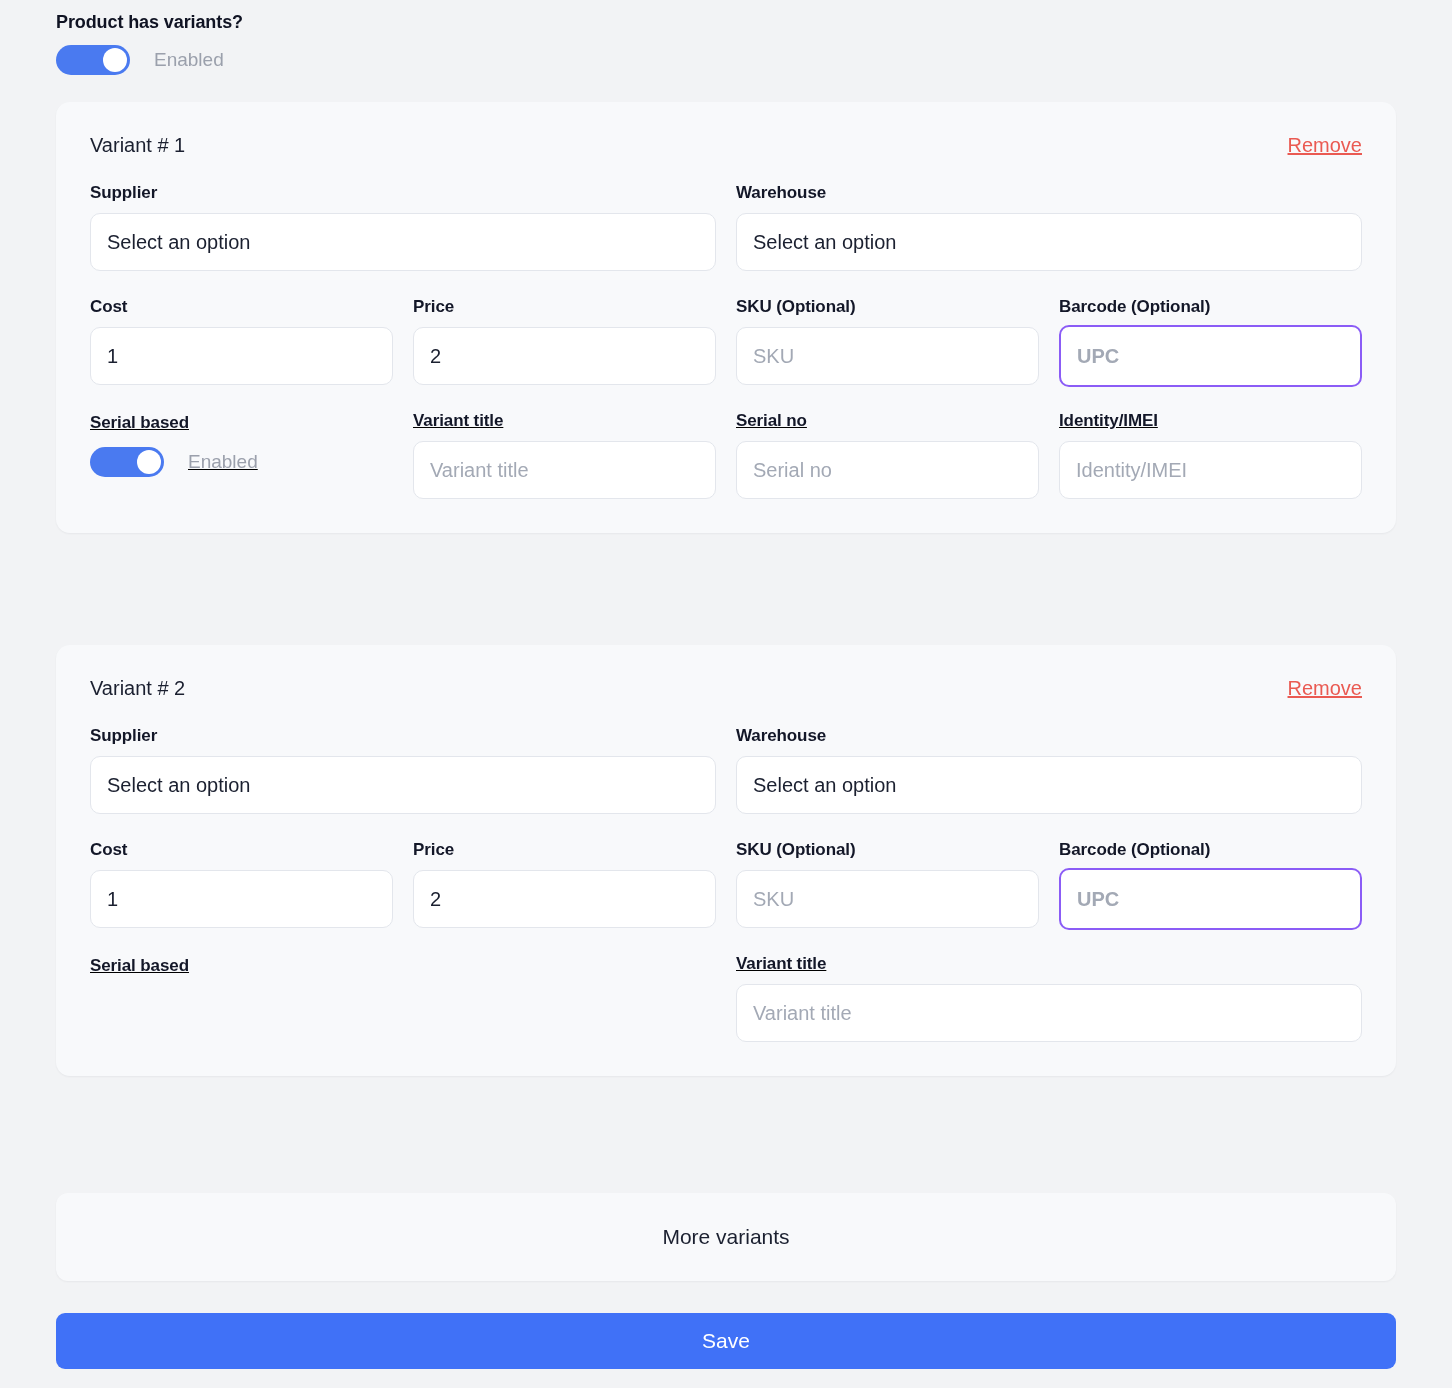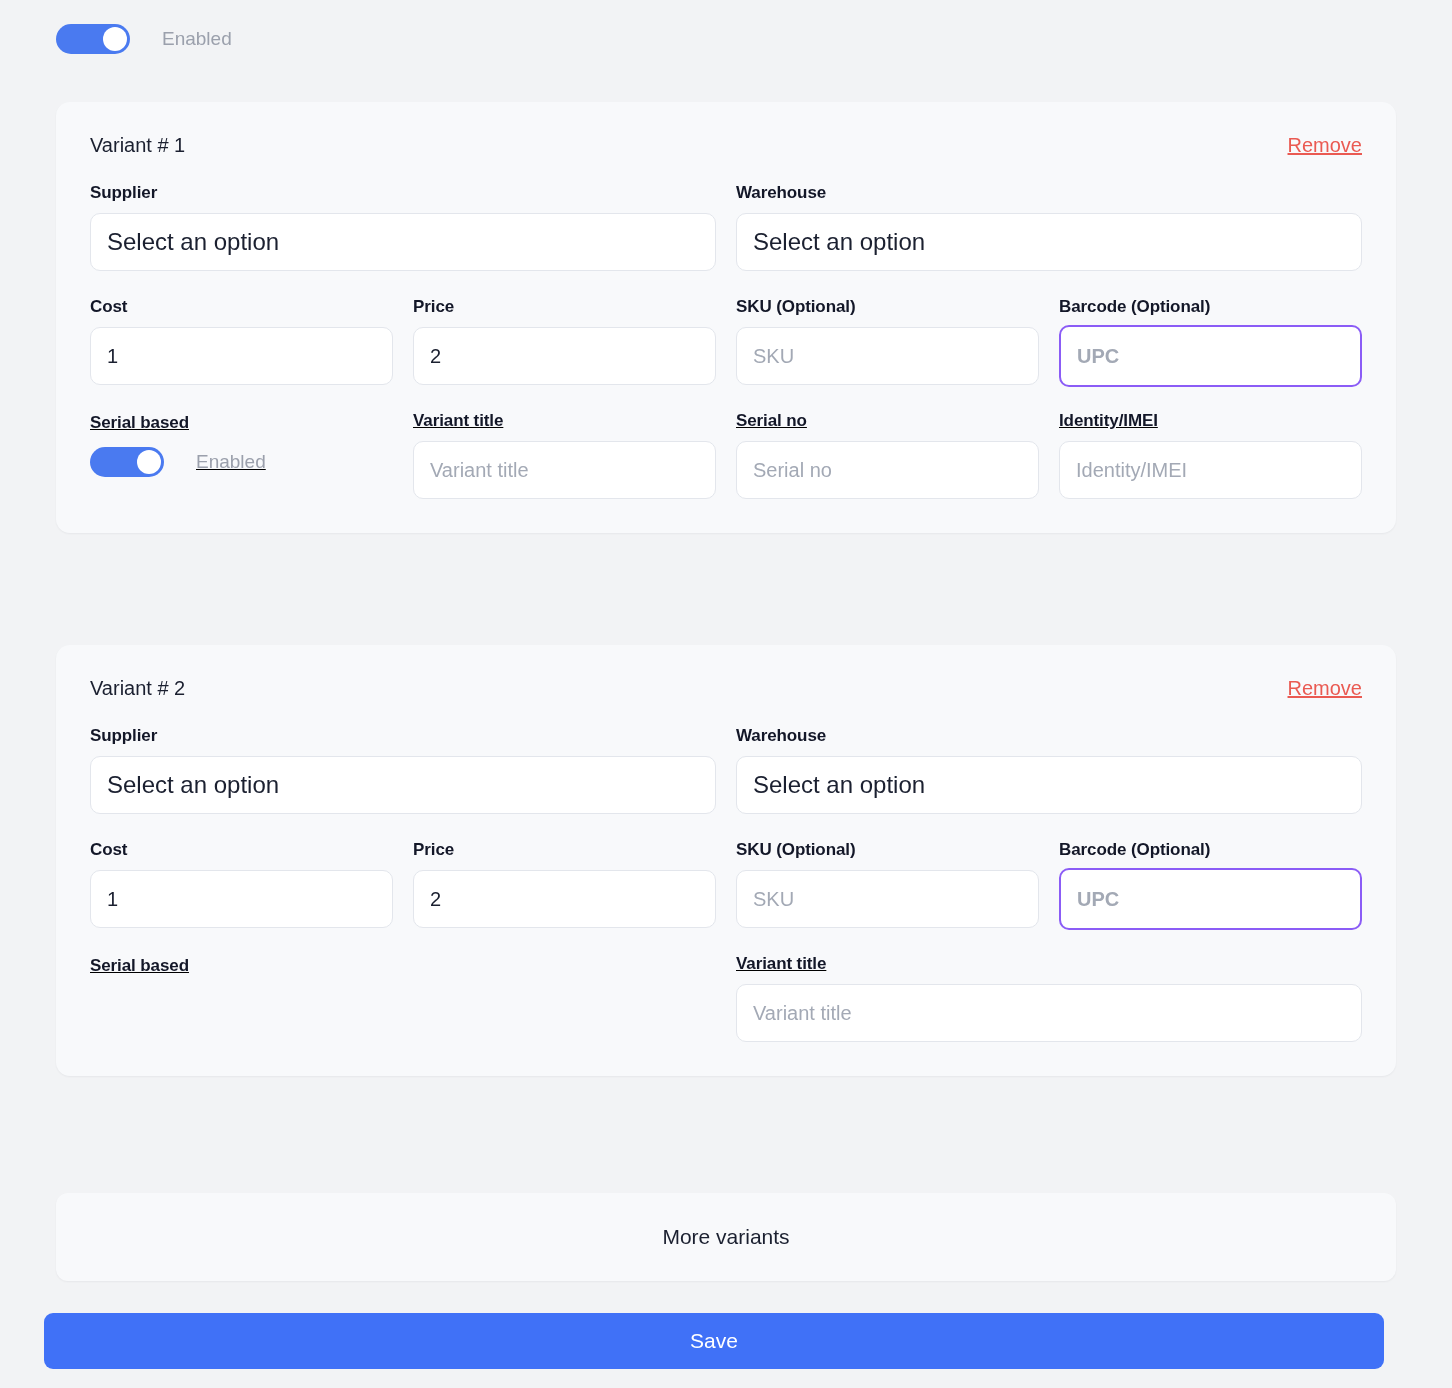--- a/index.html
+++ b/index.html
@@ -32,21 +32,21 @@
     font-size: 18px;
     font-weight: bold;
     color: #101323;
     letter-spacing: -0.1px;
   }
 
   
   .toggle-row {
     display: flex;
     align-items: center;
-    gap: 32px;
+    gap: 24px;
     margin-top: 12px;
   }
   .switch {
     position: relative;
     width: 74px;
     height: 30px;
     border-radius: 15px;
     flex: none;
   }
   .switch.on  { background: #4a7af0; }
@@ -135,21 +135,21 @@
     margin-top: -2px;
     font-weight: bold;
   }
   .select-box {
     width: 100%;
     height: 58px;
     background: #ffffff;
     border: 1px solid #e3e6ec;
     border-radius: 10px;
     padding: 0 16px;
-    font-size: 24px;
+    font-size: 20px;
     color: #1b2030;
     display: flex;
     align-items: center;
     cursor: pointer;
     user-select: none;
   }
 
   .toggle-field { padding-top: 2px; }
   .toggle-field .field-label { margin-bottom: 14px; }
 
@@ -167,38 +167,39 @@
     justify-content: center;
     font-size: 21px;
     color: #1b2030;
     cursor: pointer;
     user-select: none;
   }
 
   
   .save-btn {
     position: absolute;
-    left: 44px;
+    left: 56px;
     width: 1340px;
     height: 56px;
     background: #4071f7;
     border: none;
     border-radius: 9px;
     color: #ffffff;
     font-size: 21px;
     font-family: "Liberation Sans", sans-serif;
     cursor: pointer;
   }
 </style>
 </head>
 <body>
 
 <div class="page">
 
   <div class="top-block">
+    <div class="block-title">Product has variants?</div>
     <div class="toggle-row">
       <div class="switch on">
         <div class="knob"></div>
       </div>
       <span class="switch-label">Enabled</span>
     </div>
   </div>
 
   <div class="card" style="top:102px;">
     <div class="card-head">

